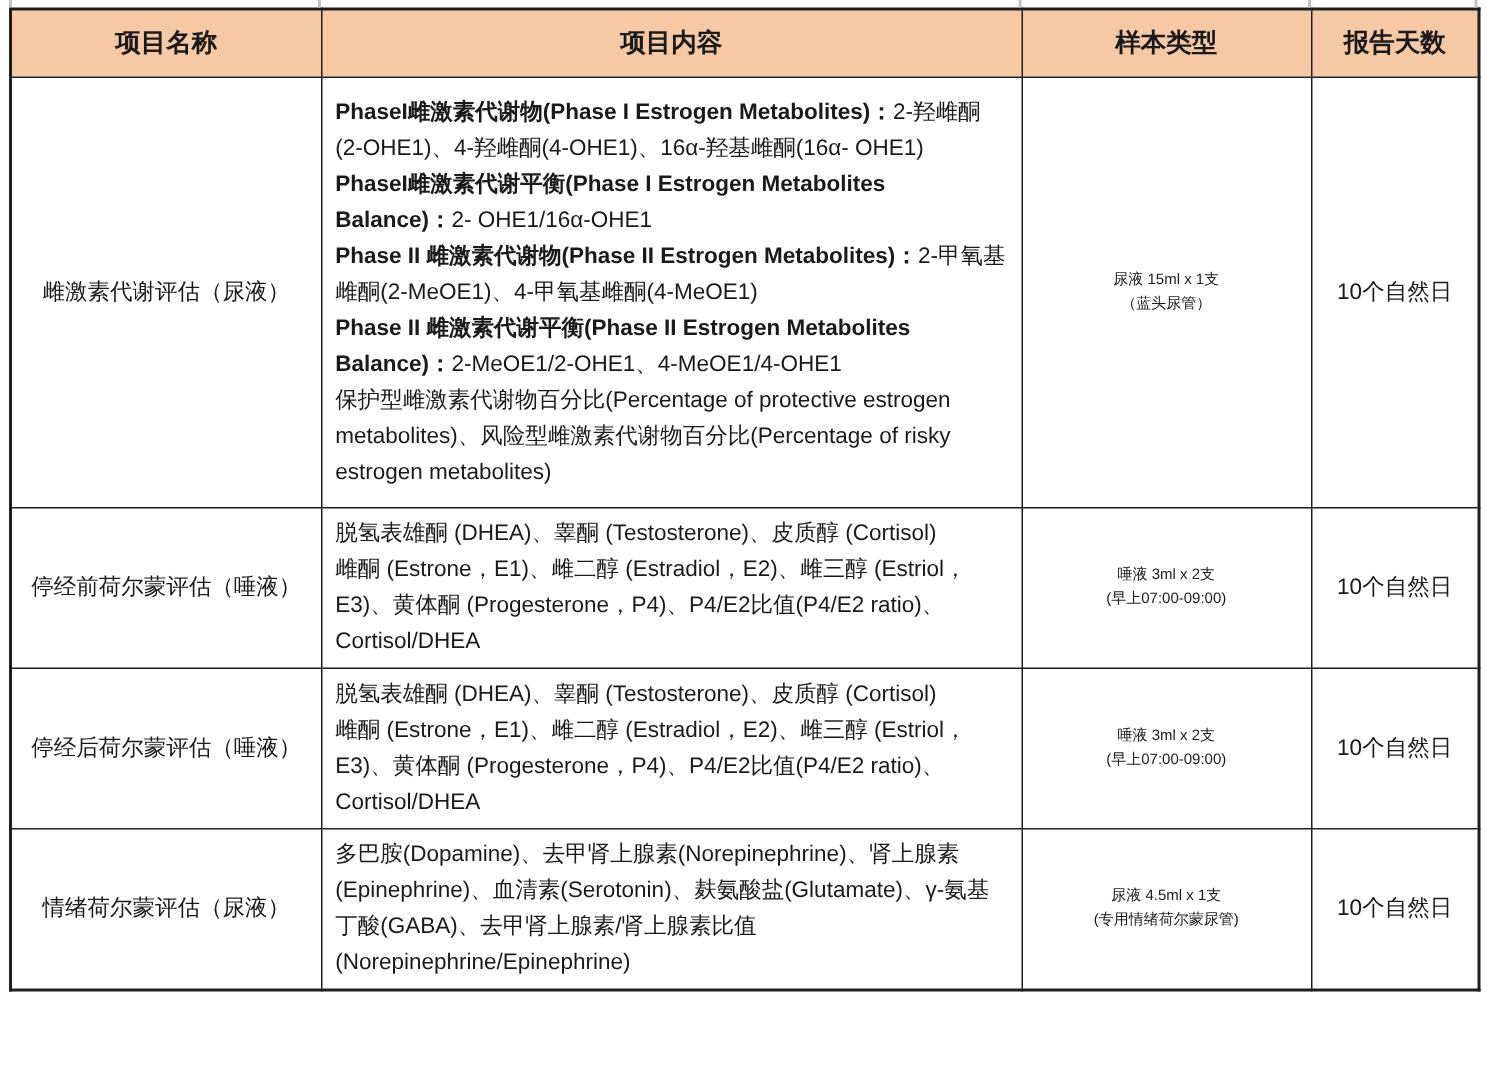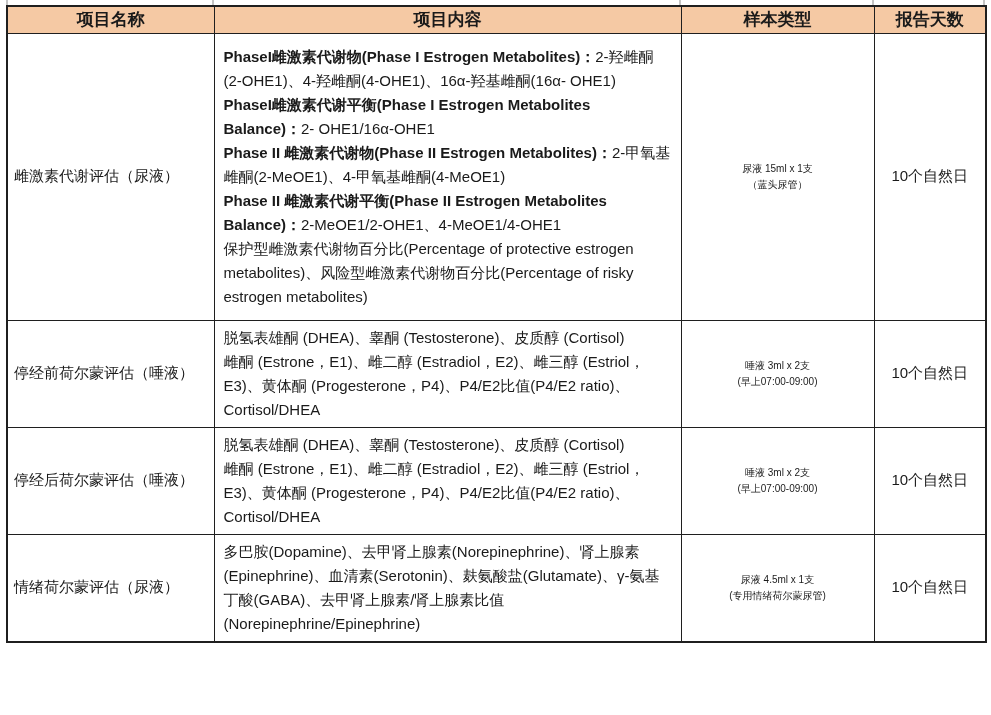--- a/index.html
+++ b/index.html
@@ -19,25 +19,25 @@
   }
   table.catalog td,table.catalog th{
     border:1.5px solid #1f1f1f;
     vertical-align:middle;
     box-sizing:border-box;
   }
   table.catalog{border:2px solid #1f1f1f;}
   thead th{
     background:#f5c9a4;
     font-size:17px;font-weight:bold;
-    height:27px;text-align:center;
+    height:45px;text-align:center;
     border-bottom:2px solid #1f1f1f;
   }
   .c-name{
-    text-align:left;font-size:15px;
+    text-align:center;font-size:15px;
     padding:4px 6px;
   }
   .c-content{
     font-size:15px;line-height:1.6;
     padding:5px 10px 5px 9px;
     vertical-align:middle;
   }
   .c-content b{font-weight:bold;}
   .c-sample{
     text-align:center;font-size:10px;line-height:1.6;

